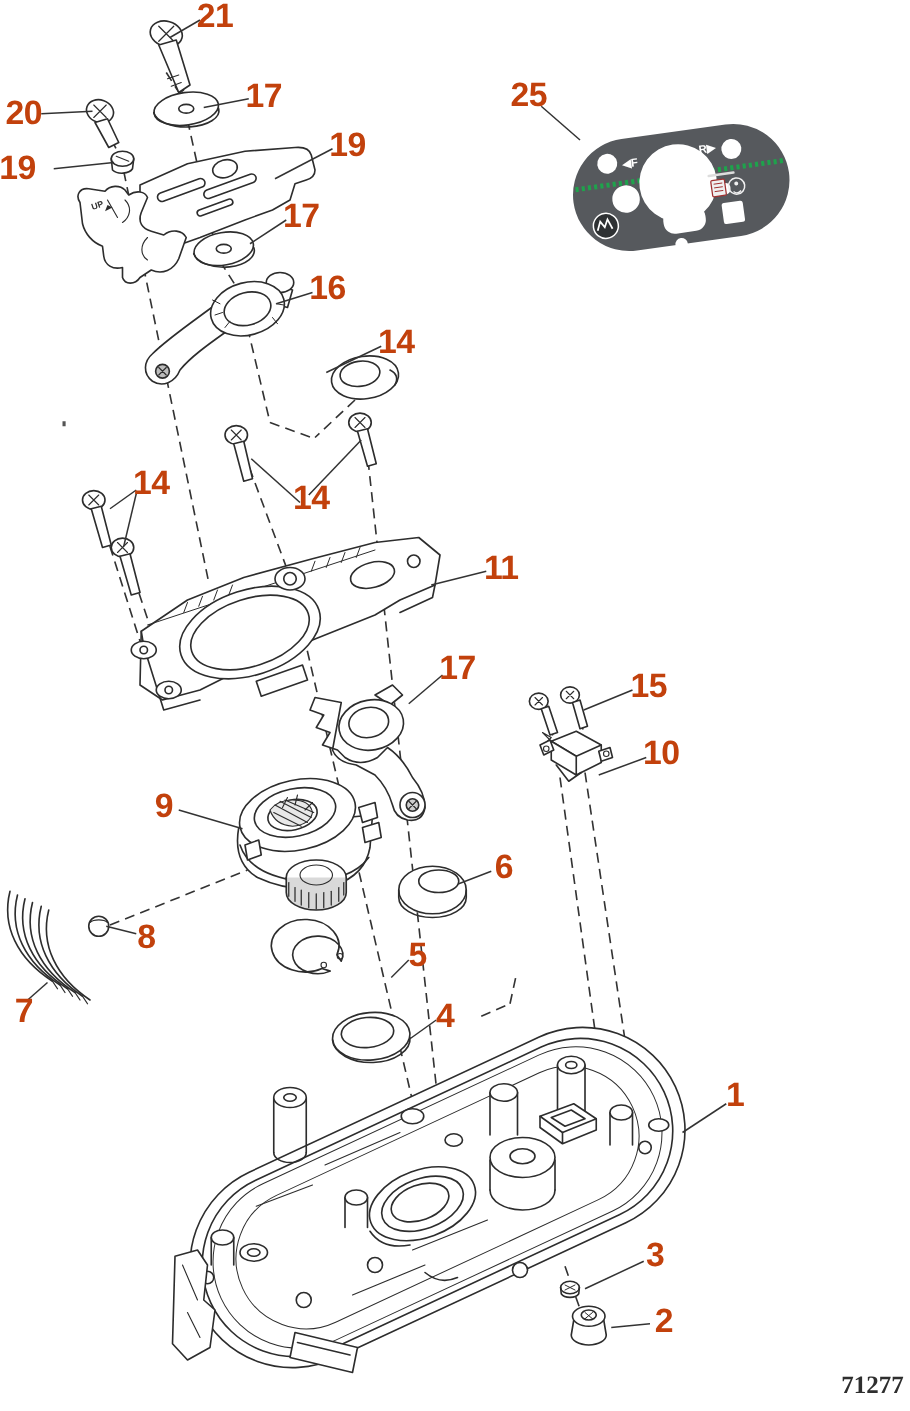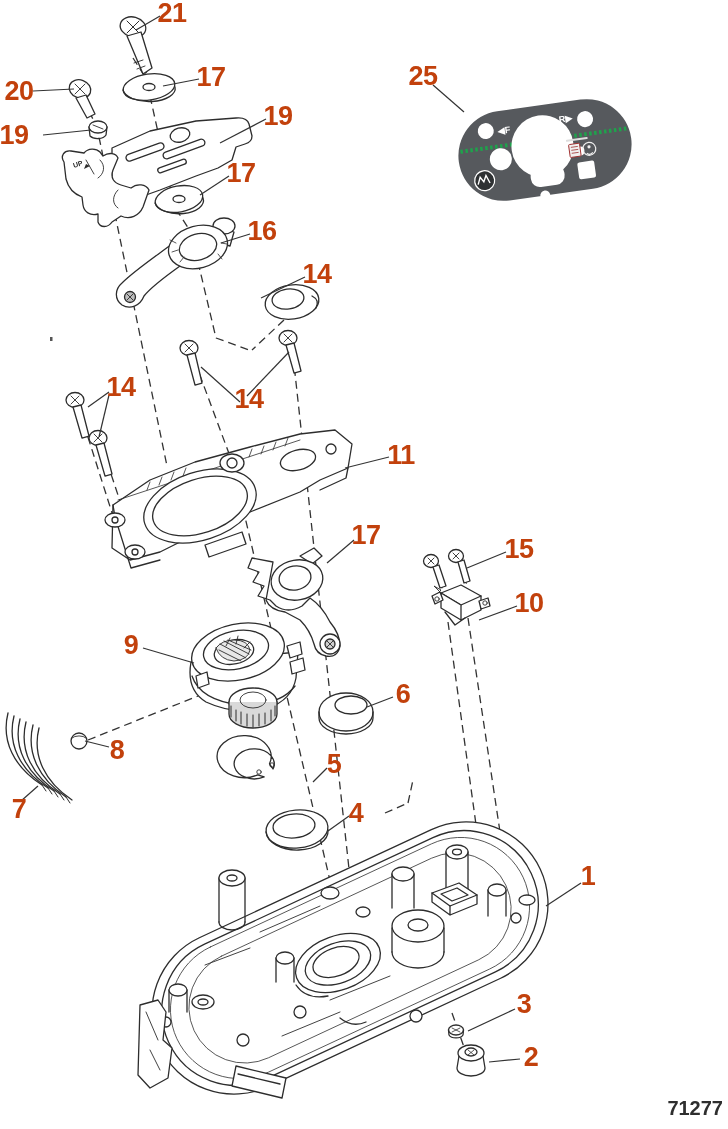--- a/index.html
+++ b/index.html
@@ -8,21 +8,21 @@
     font-family:"Liberation Sans",sans-serif;
   }
   #artwork{position:absolute;left:0;top:0;}
   .callout{
     position:absolute;transform:translate(-50%,-50%);
     font-family:"Liberation Sans",sans-serif;font-weight:700;font-size:27px;
     color:#c2410c;letter-spacing:-0.5px;white-space:nowrap;
   }
   .drawing-number{
     position:absolute;right:5px;top:1097px;
-    font-family:Liberation Sans, sans-serif;font-weight:700;font-size:20px;color:#2e2e2e;margin-left:47px;
+    font-family:Liberation Serif, serif;font-weight:700;font-size:20px;color:#2e2e2e;margin-left:47px;
   }
   svg *{vector-effect:non-scaling-stroke;}
 </style>
 </head>
 <body>
 
 <div id="stage">
 
 <svg id="artwork" width="728" height="1129" viewBox="0 0 728 1129">
 

